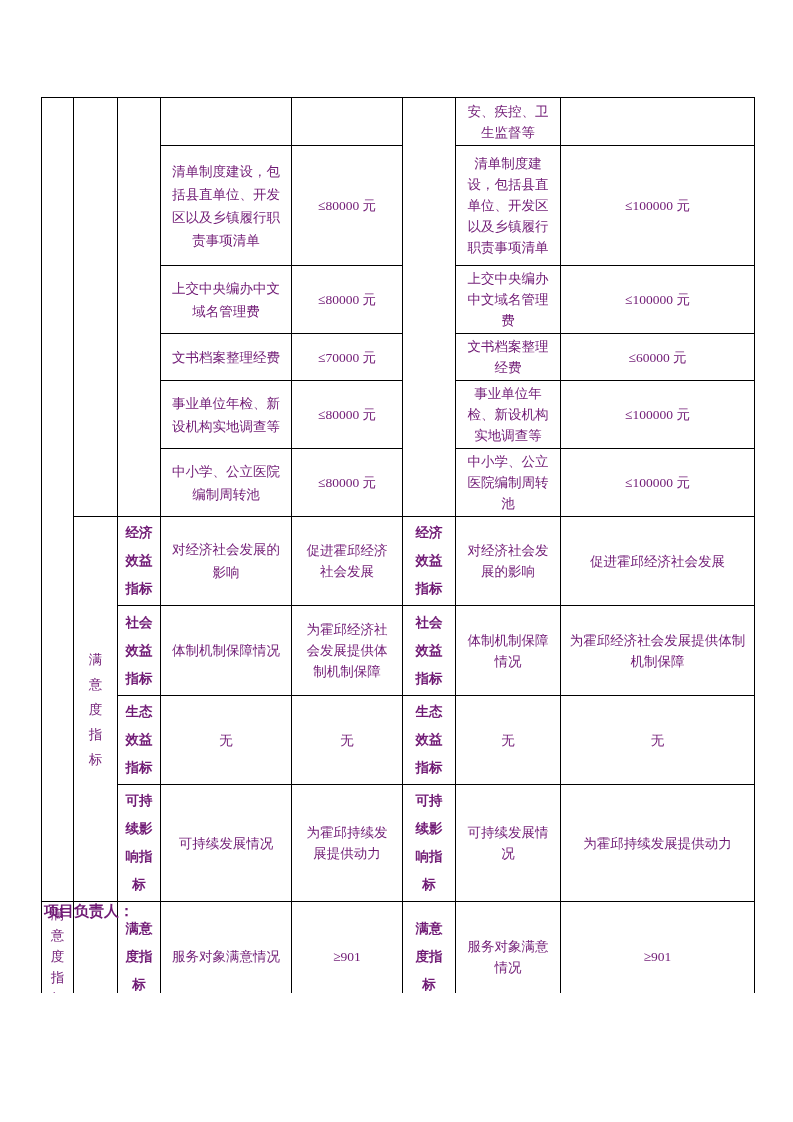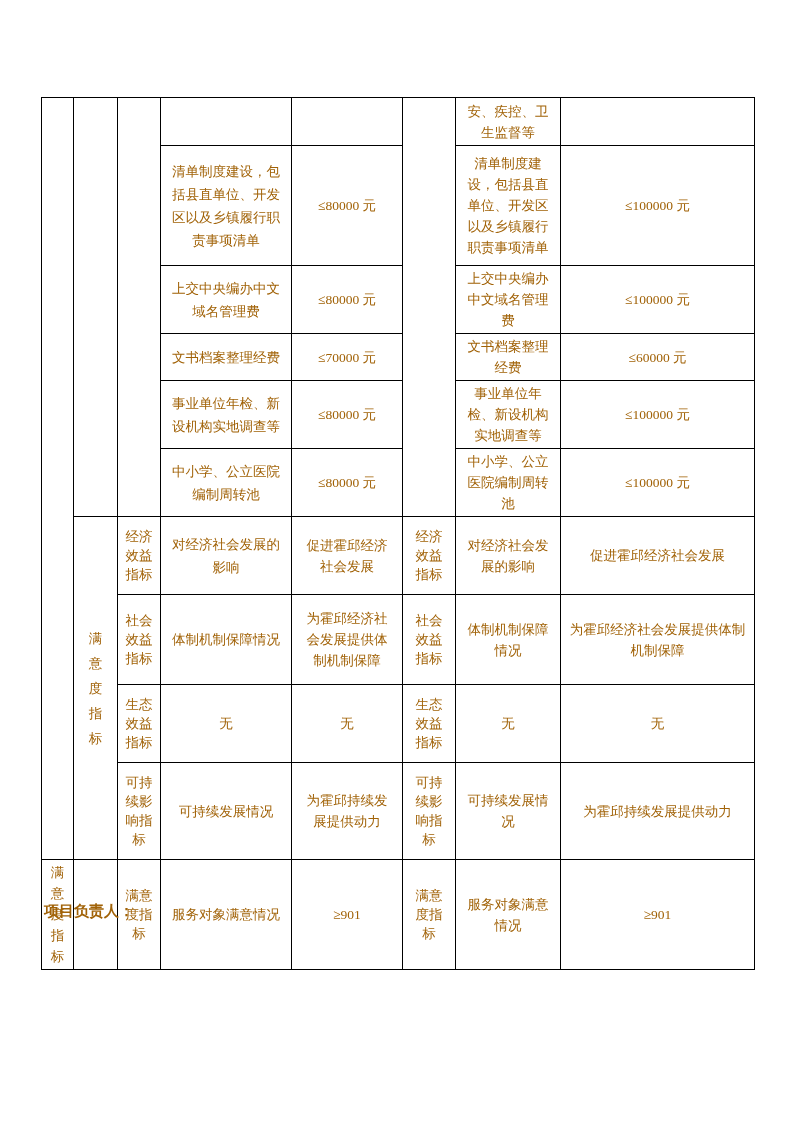--- a/index.html
+++ b/index.html
@@ -2,21 +2,21 @@
 <html><head>
 <meta charset="utf-8">
 <style>
   * { margin:0; padding:0; box-sizing:border-box; }
   html,body { background:#ffffff; }
   .page {
     position:relative;
     width:793px; height:993px;
     background:#ffffff;
     font-family:"Liberation Serif","DejaVu Serif",serif;
-    color:#a16207;
+    color:#701a75;
     overflow:hidden;
     border-radius:26px;
   }
   table.perf {
     position:absolute; left:41px; top:97px;
     width:713px;
     border-collapse:collapse;
     table-layout:fixed;
   }
   td {
@@ -25,22 +25,22 @@
     vertical-align:middle;
     font-size:13.5px;
     line-height:21px;
     padding:2px 6px;
     overflow:hidden;
   }
   td.name-l { padding:2px 8px; line-height:23px; }
   td.name-r { padding:2px 10px; line-height:21px; }
   td.val    { padding:2px 8px; }
   .wrap2 {           
-    width:2.2em; margin:8px auto;
-    word-break:break-all; line-height:19px;
+    width:2.2em; margin:0 auto;
+    word-break:break-all; line-height:28px;font-weight:bold;
   }
   .wrap1 {           
     width:1.15em; margin:0 auto;
     word-break:break-all; line-height:25px;
   }
   .wrap1.tight { line-height:21px; }
   .footer-label {
     position:absolute; left:44px; top:902px;
     font-size:15px; font-weight:bold;
     font-family:"Liberation Sans","DejaVu Sans",sans-serif;

